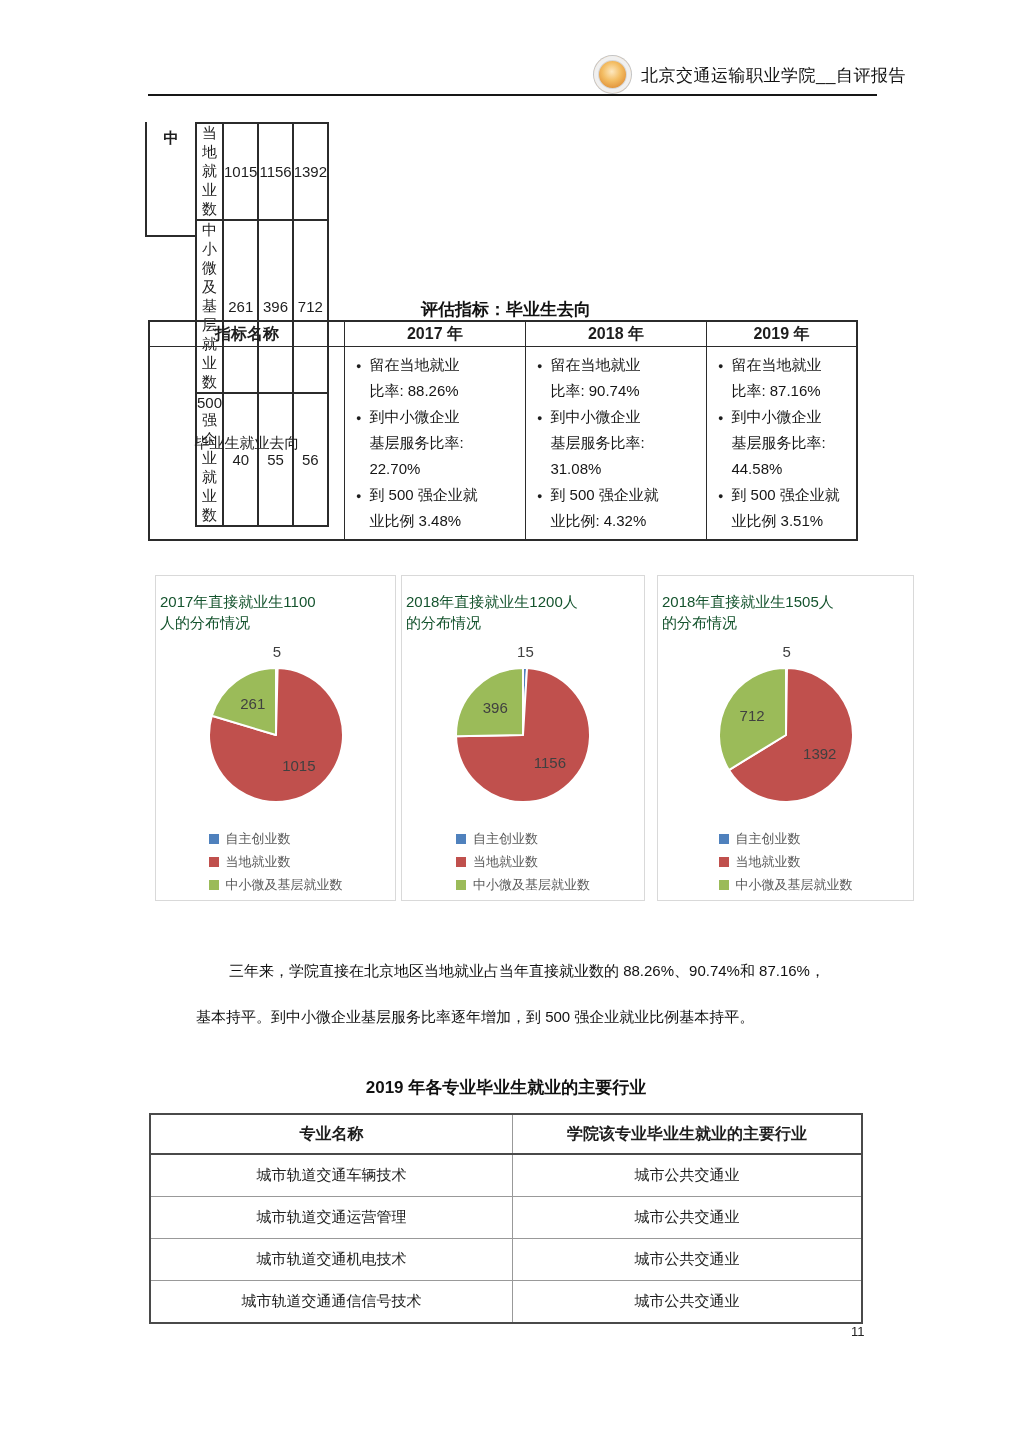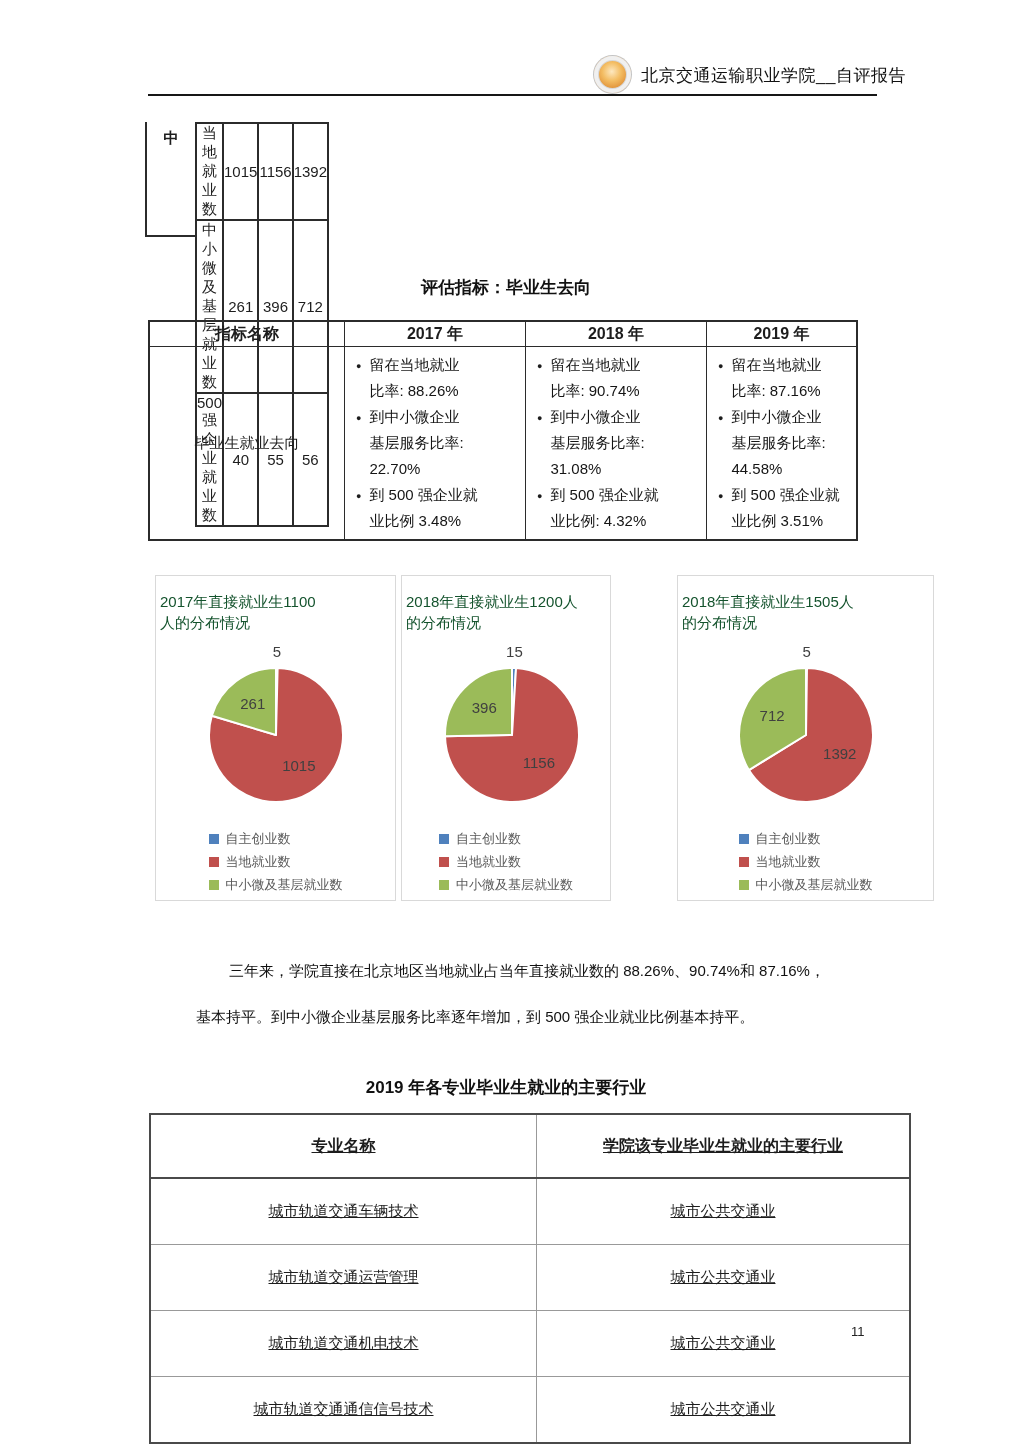--- a/index.html
+++ b/index.html
@@ -23,56 +23,56 @@
   table.t1 tr.r1 td{height:28px;}
   table.t1 tr.r2 td{height:41px;}
   table.t1 tr.r3 td{height:38px;}
   table.t1 td.c-lbl{width:223px;}
   table.t1 td.c-v1{width:116px;}
   table.t1 td.c-v2{width:149px;}
   table.t1 td.c-v3{width:161px;}
 
   
   .sec-title{position:absolute;left:148px;width:716px;text-align:center;font-weight:bold;font-size:17px;color:#111;}
-  .sec-title.indicator{top:276px;font-family:Liberation Serif, serif;}
+  .sec-title.indicator{top:298px;font-family:Liberation Serif, serif;}
   .sec-title.industry{top:1076px;}
 
   
   table.t2{position:absolute;left:148px;top:320px;border-collapse:collapse;border:2px solid #2b2b2b;}
   table.t2 td{border:1.5px solid #2b2b2b;padding:0;vertical-align:middle;}
   table.t2 tr.head td{height:24px;text-align:center;font-weight:bold;font-size:16px;}
   table.t2 td.h-name{width:194px;}
   table.t2 td.h-y{width:180px;}
   table.t2 td.h-y3{width:149px;}
   table.t2 td.rowlabel{text-align:center;font-size:15px;}
   table.t2 td.bullets{vertical-align:top;padding:5px 2px 5px 6px;}
   .bullet{display:flex;align-items:flex-start;}
   .bullet .dot{flex:none;line-height:26px;margin:0 8px 0 5px;}
   .bullet .dot::before{content:"●";font-size:9px;position:relative;top:-1px;}
   .bullet .btext{white-space:pre-line;font-size:15px;line-height:26px;color:#151515;}
 
   
   .panel{position:absolute;top:575px;height:326px;box-sizing:border-box;border:1px solid #d9d9d9;background:#fff;}
   .panel.p0{left:155px;width:241px;}
-  .panel.p1{left:401px;width:210px;}
-  .panel.p2{left:677px;width:257px;}
+  .panel.p1{left:401px;width:244px;}
+  .panel.p2{left:657px;width:257px;}
   .chart-title{margin:15px 4px 0;text-align:left;font-size:15px;line-height:21px;color:#14532d;white-space:pre-line;}
   .panel svg{display:block;margin:0 auto;}
   .legend{width:fit-content;margin:2px auto 15px;text-align:center;}
   .legend-item{display:flex;align-items:center;height:23px;font-size:13px;color:#595959;}
   .legend-item .swatch{width:10px;height:10px;margin-right:7px;flex:none;}
 
   
   .para{position:absolute;left:148px;top:948px;width:760px;font-size:15px;color:#111;margin-left:48px;}
   .para .line{line-height:46px;white-space:nowrap;}
   .para .line.indent{padding-left:33px;}
 
   
   table.t3{position:absolute;left:149px;top:1113px;border-collapse:collapse;border:2px solid #4a4a4a;}
-  table.t3 td{border:1px solid #999;text-align:center;font-size:15px;height:41px;padding:12px;text-decoration:underline;}
+  table.t3 td{border:1px solid #999;text-align:center;font-size:15px;height:41px;padding:0;}
   table.t3 tr.head td{height:38px;font-weight:bold;font-size:16px;border-bottom:2.5px solid #4a4a4a;}
   table.t3 td.c1{width:361px;}
   table.t3 td.c2{width:348px;}
 
   .pagenum{position:absolute;left:851px;top:1324px;font-size:13px;color:#222;}
 </style>
 </head>
 <body>
 
 <div class="page">

